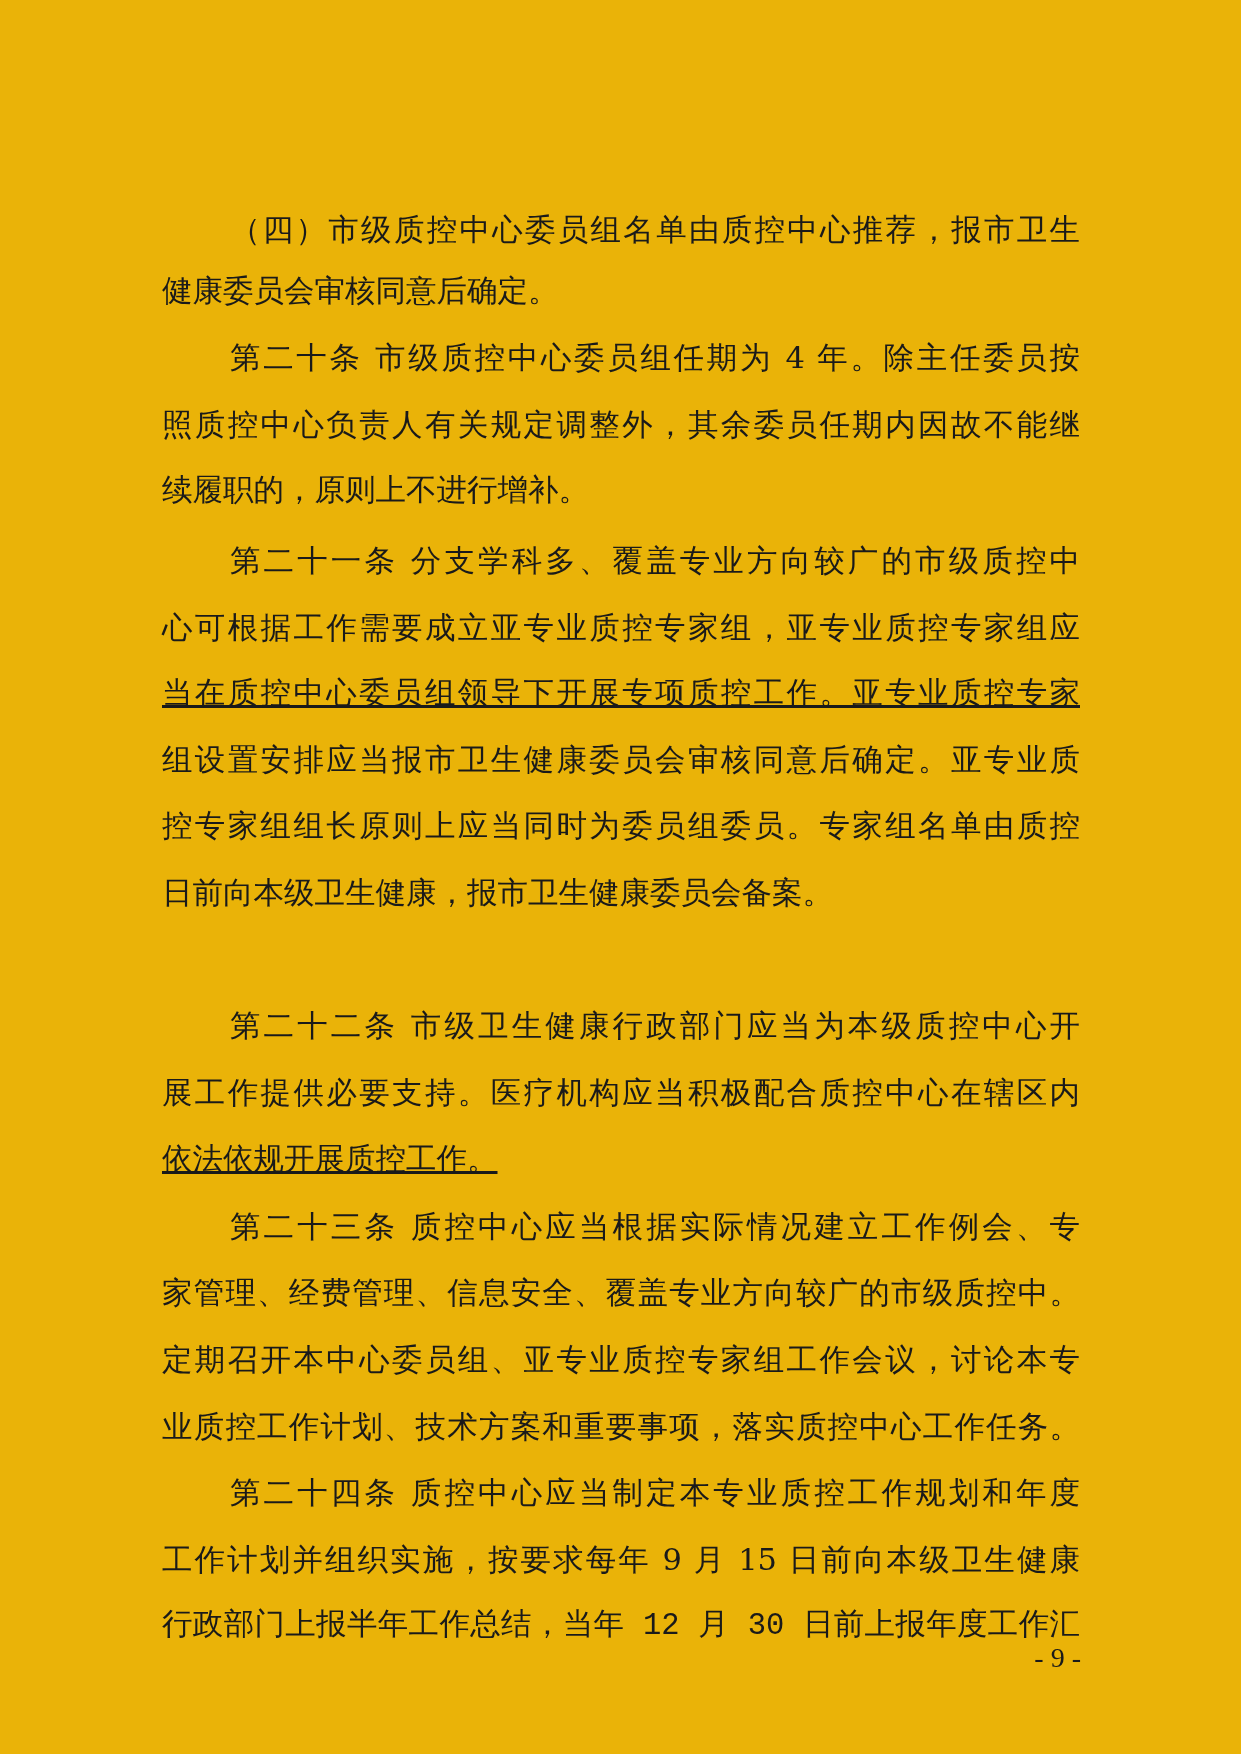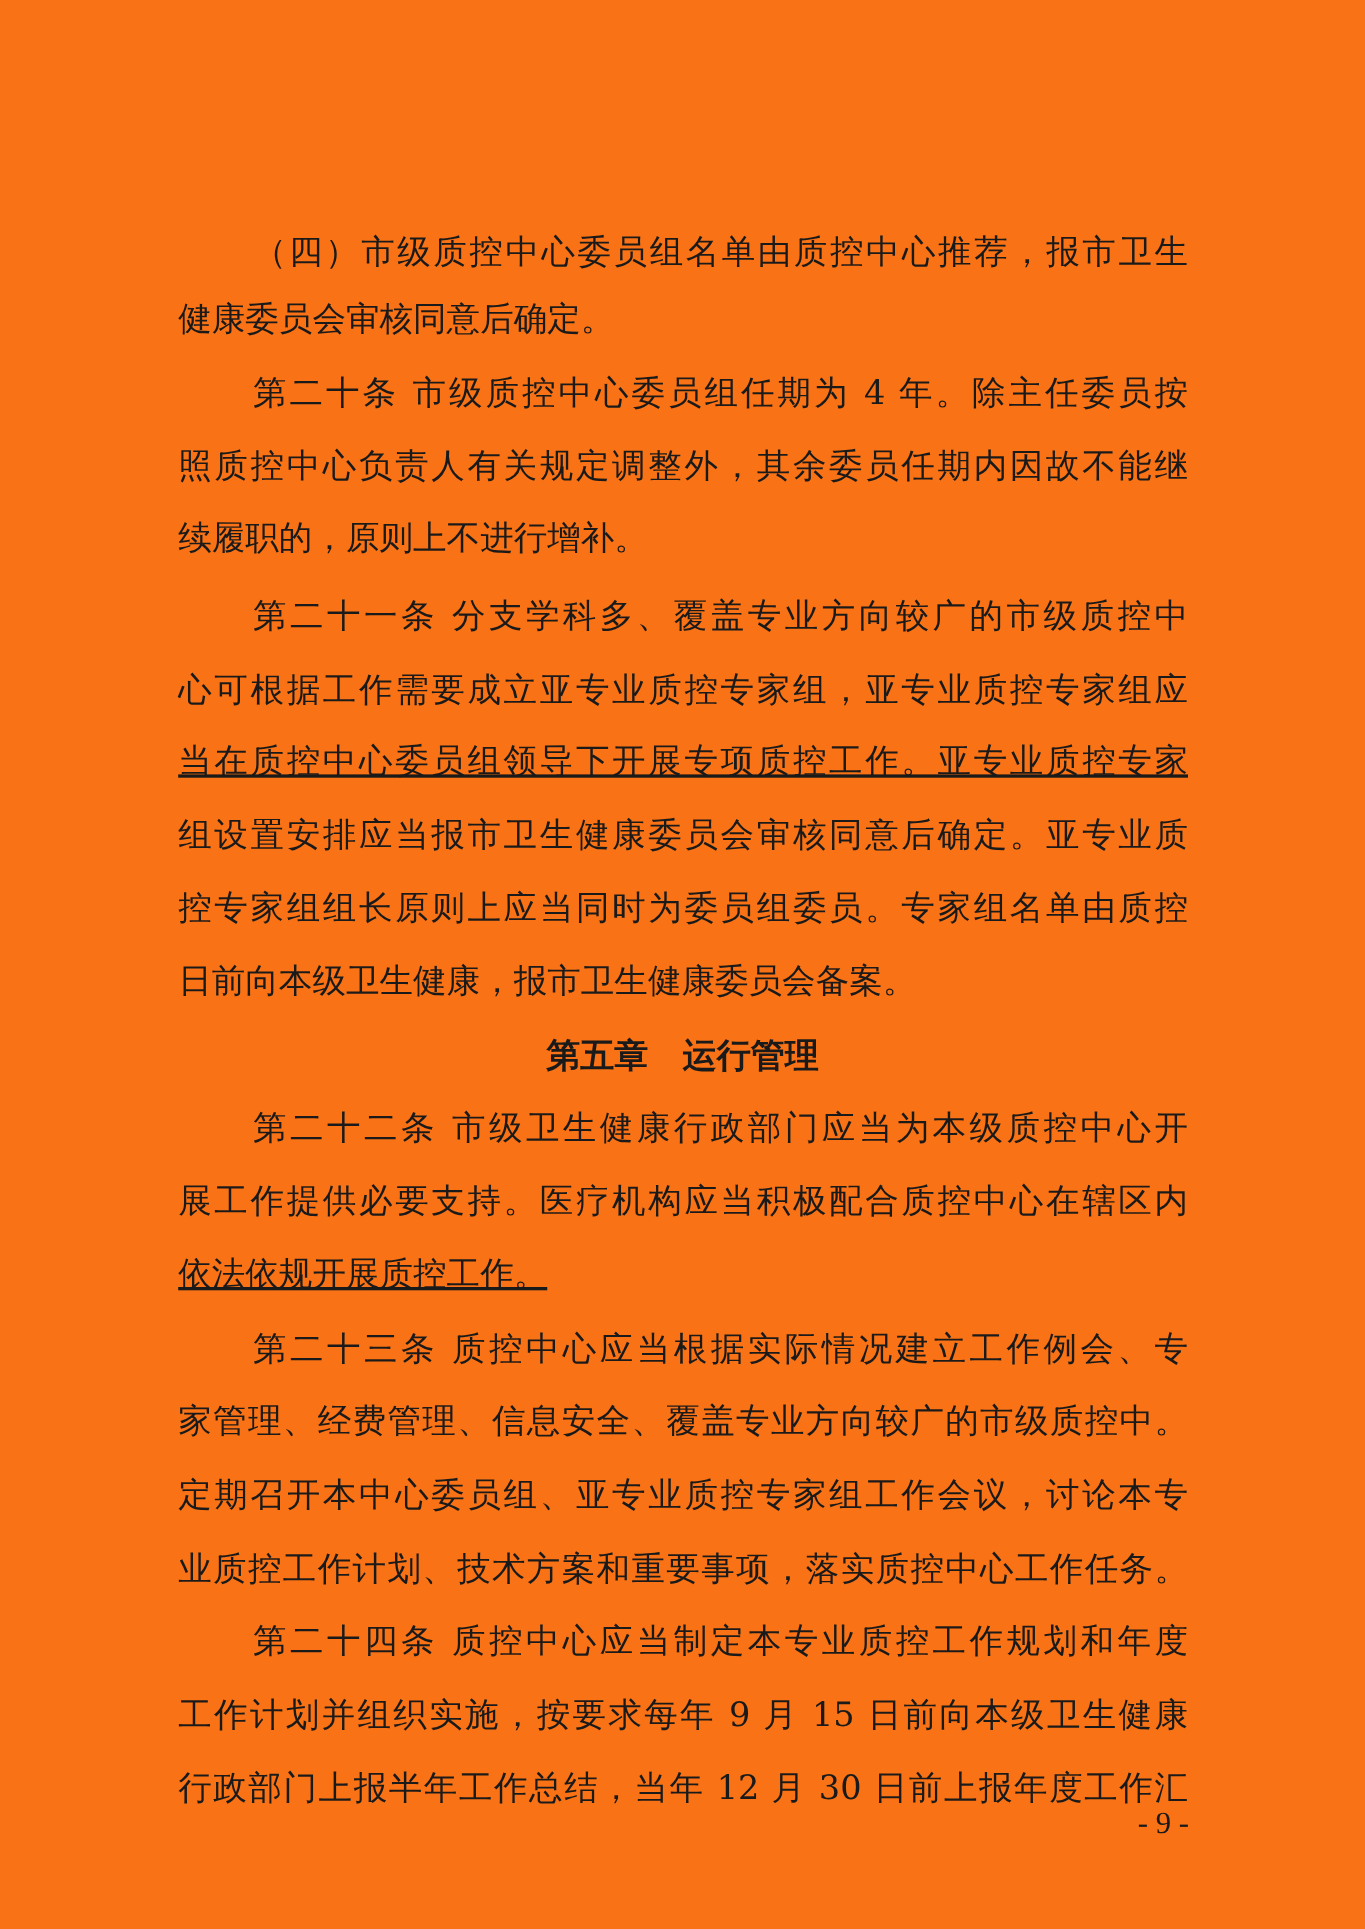--- a/index.html
+++ b/index.html
@@ -14,21 +14,21 @@
       overflow: hidden;
       font-family: "DejaVu Serif", "Liberation Serif", serif;
       color: #1a1a1a;
     }
     .page {
       position: absolute;
       left: 0;
       top: 0;
       width: 1241px;
       height: 1754px;
-      background: #f97316;
+      background: #eab308;
     }
     .text-block {
       position: absolute;
       left: 162px;
       width: 918px;
     }
     .line {
       position: absolute;
       left: 0;
       width: 918px;
@@ -81,31 +81,30 @@
     <div class="line last" style="top:468px;">续履职的，原则上不进行增补。</div>
 
     <div class="line indent" style="top:539px;">第二十一条  分支学科多、覆盖专业方向较广的市级质控中</div>
     <div class="line" style="top:606px;">心可根据工作需要成立亚专业质控专家组，亚专业质控专家组应</div>
     <div class="line" style="top:671px;text-decoration:underline;">当在质控中心委员组领导下开展专项质控工作。亚专业质控专家</div>
     <div class="line" style="top:738px;">组设置安排应当报市卫生健康委员会审核同意后确定。亚专业质</div>
     <div class="line" style="top:804px;">控专家组组长原则上应当同时为委员组委员。专家组名单由质控</div>
     <div class="line last" style="top:871px;">日前向本级卫生健康，报市卫生健康委员会备案。</div>
   </div>
 
-  <div class="chapter-heading" style="top:938px;">第五章　运行管理</div>
 
   <div class="text-block" style="top:0;">
     <div class="line indent" style="top:1004px;">第二十二条  市级卫生健康行政部门应当为本级质控中心开</div>
     <div class="line" style="top:1071px;">展工作提供必要支持。医疗机构应当积极配合质控中心在辖区内</div>
     <div class="line last" style="top:1137px;text-decoration:underline;">依法依规开展质控工作。</div>
 
     <div class="line indent" style="top:1205px;">第二十三条  质控中心应当根据实际情况建立工作例会、专</div>
     <div class="line" style="top:1271px;">家管理、经费管理、信息安全、覆盖专业方向较广的市级质控中。</div>
     <div class="line" style="top:1338px;">定期召开本中心委员组、亚专业质控专家组工作会议，讨论本专</div>
     <div class="line" style="top:1405px;">业质控工作计划、技术方案和重要事项，落实质控中心工作任务。</div>
 
     <div class="line indent" style="top:1471px;">第二十四条  质控中心应当制定本专业质控工作规划和年度</div>
     <div class="line" style="top:1538px;">工作计划并组织实施，按要求每年 9 月 15 日前向本级卫生健康</div>
-    <div class="line" style="top:1604px;">行政部门上报半年工作总结，当年 12 月 30 日前上报年度工作汇</div>
+    <div class="line" style="top:1604px;font-family:Liberation Mono, monospace;">行政部门上报半年工作总结，当年 12 月 30 日前上报年度工作汇</div>
   </div>
 
   <div class="page-number" style="top:1640px;">- 9 -</div>
 </div>
 
 </body></html>

